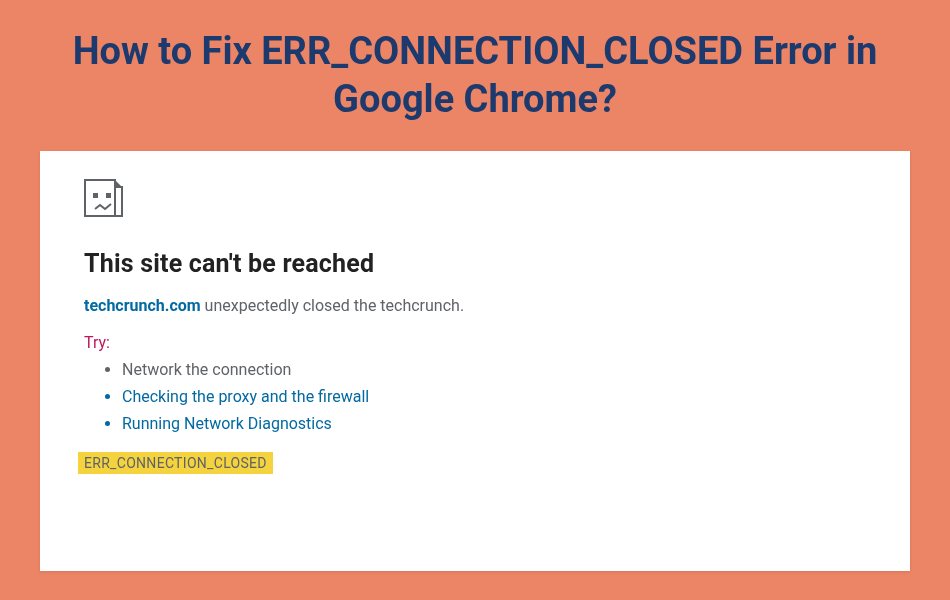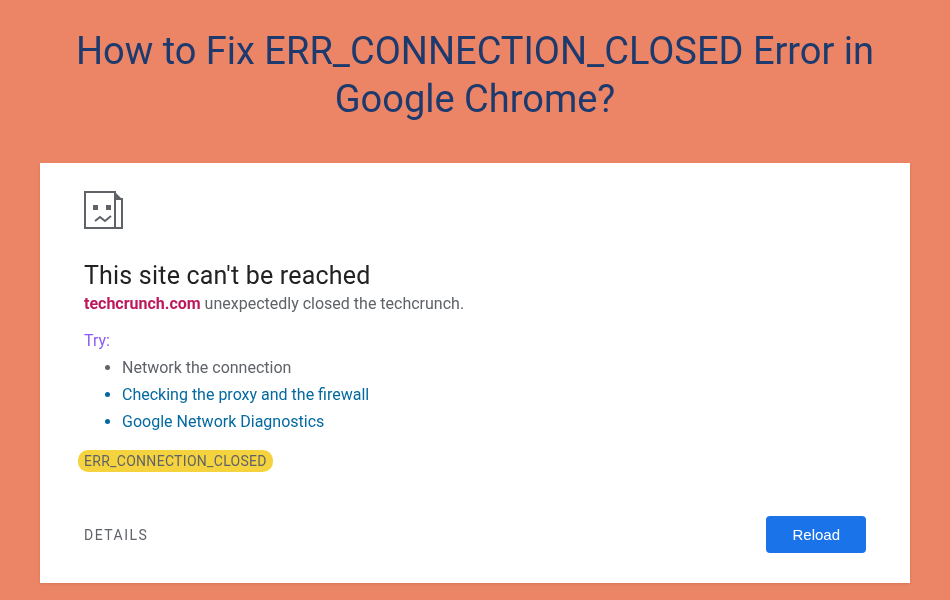--- a/index.html
+++ b/index.html
@@ -14,60 +14,60 @@
       font-family: 'Segoe UI', Roboto, Arial, sans-serif;
       display: flex;
       flex-direction: column;
       align-items: center;
       padding-top: 28px;
       overflow: hidden;
     }
     .article-title {
       color: #1d3a6e;
       font-size: 38px;
-      font-weight: 400;
+      font-weight: 700;
       text-align: center;
       line-height: 1.25;
-      margin-bottom: 40px;
+      margin-bottom: 28px;
       padding: 0 40px;
     }
     .error-card {
       background: #ffffff;
       width: 870px;
       height: 420px;
       padding: 28px 44px 30px 44px;
       box-shadow: 0 1px 3px rgba(0,0,0,0.1);
       position: relative;
       display: flex;
       flex-direction: column;
     }
     .sad-icon {
       width: 40px;
       height: 38px;
       margin-bottom: 28px;
     }
     .error-heading {
       font-size: 25px;
       color: #222;
-      font-weight: 400;
-      margin-bottom: 4px;
+      font-weight: 700;
+      margin-bottom: 18px;
       letter-spacing: 0.2px;
     }
     .error-message {
       font-size: 16px;
       color: #5f6368;
       margin-bottom: 18px;
     }
     .error-message .domain {
       font-weight: 700;
-      color: #be185d;
+      color: #0369a1;
     }
     .try-label {
       font-size: 16px;
-      color: #8b5cf6;
+      color: #be185d;
       margin-bottom: 4px;
     }
     .suggestions {
       list-style: disc;
       padding-left: 38px;
       margin-bottom: 14px;
     }
     .suggestions li {
       font-size: 16px;
       color: #5f6368;
@@ -77,21 +77,20 @@
       color: #0369a1;
     }
     .error-code {
       display: inline-block;
       font-size: 14px;
       color: #5f6368;
       background: #f5d33f;
       padding: 3px 6px;
       letter-spacing: 0.3px;
       margin-left: -6px;
-      border-radius: 10px;
     }
     .footer-row {
       margin-top: auto;
       display: flex;
       justify-content: space-between;
       align-items: center;
     }
     .details-link {
       font-size: 14px;
       color: #5f6368;
@@ -131,24 +130,20 @@
 
   <p class="error-message">
     <span class="domain">techcrunch.com</span><span> unexpectedly closed the techcrunch.</span>
   </p>
 
   <p class="try-label">Try:</p>
 
   <ul class="suggestions">
     <li>Network the connection</li>
     <li class="link-item">Checking the proxy and the firewall</li>
-    <li class="link-item">Google Network Diagnostics</li>
+    <li class="link-item">Running Network Diagnostics</li>
   </ul>
 
   <div>
     <span class="error-code">ERR_CONNECTION_CLOSED</span>
   </div>
 
-  <div class="footer-row">
-    <span class="details-link">DETAILS</span>
-    <button class="reload-button">Reload</button>
-  </div>
 </div>
 
 </body></html>

